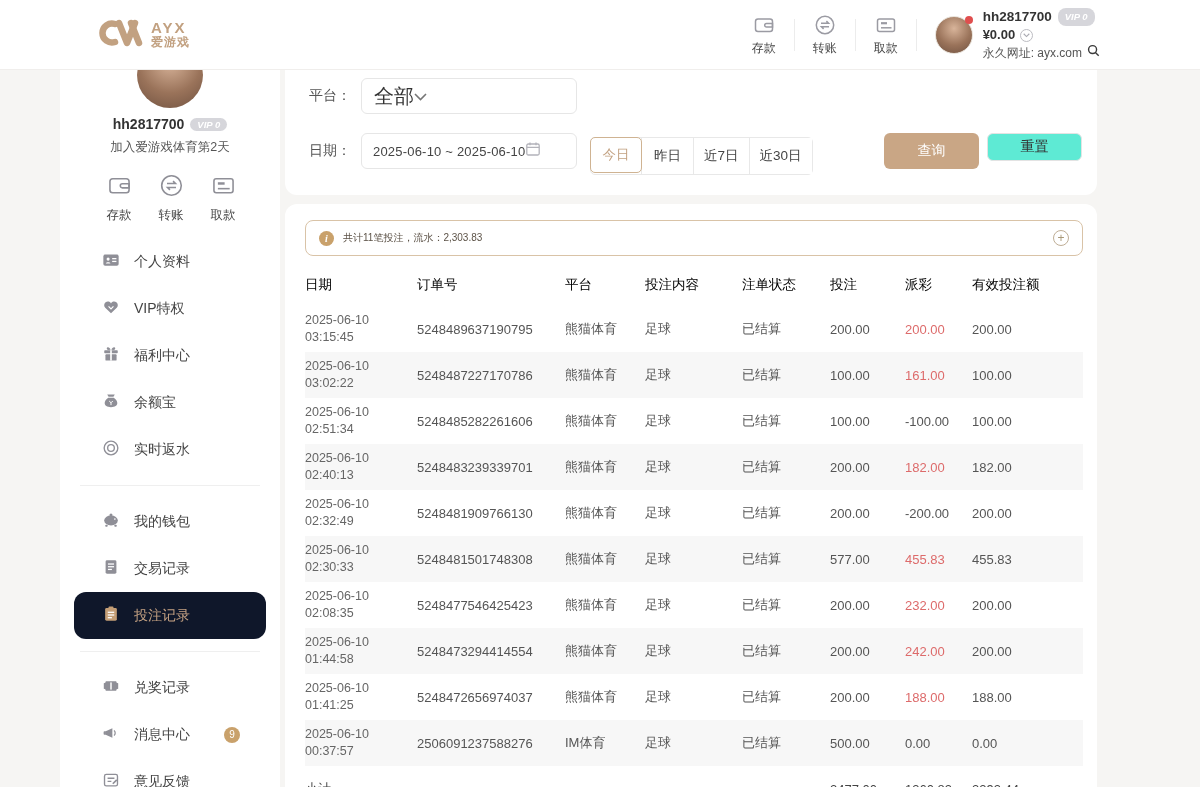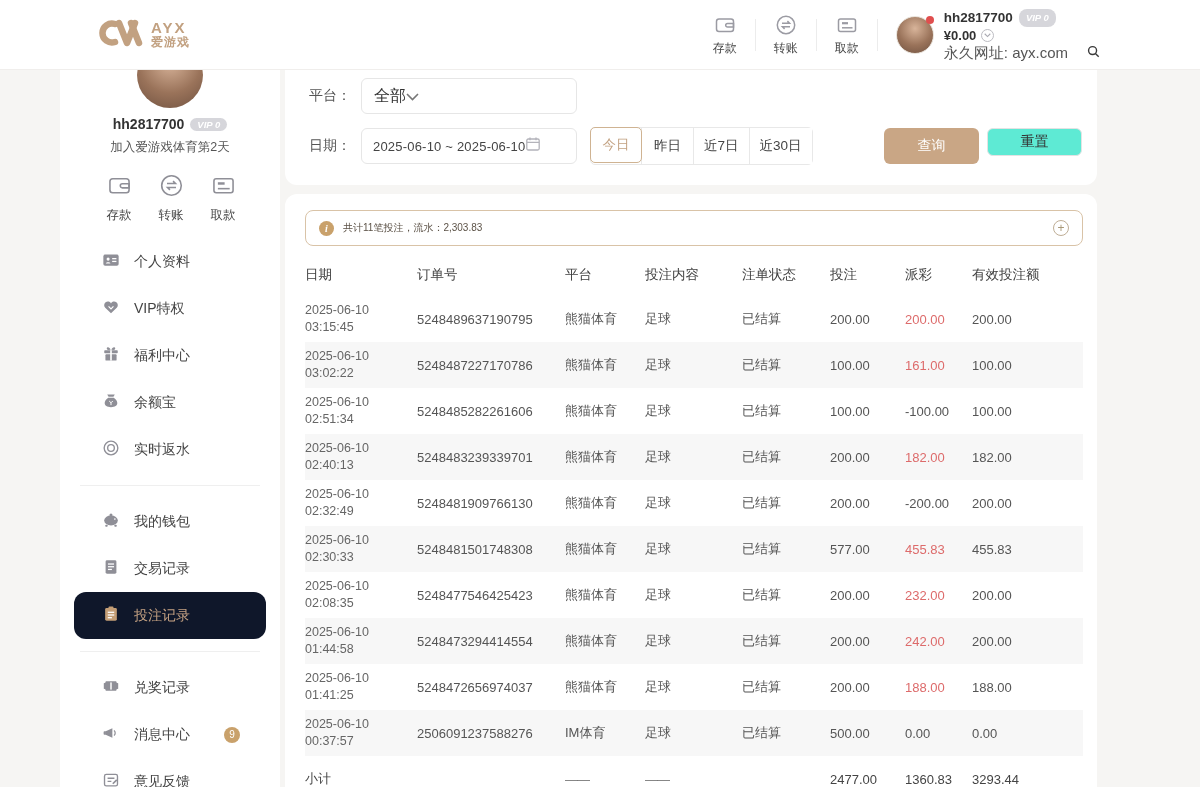--- a/index.html
+++ b/index.html
@@ -39,21 +39,21 @@
   .vip-badge {
     background:#d6d6db; color:#fff; font-size:9.5px; font-weight:bold; font-style:italic;
     border-radius:8px; padding:1px 7px; white-space:nowrap;
   }
   .hdr-balance-row { display:flex; align-items:center; gap:5px; }
   .hdr-balance { font-size:13px; font-weight:bold; color:#333; }
   .circle-icon {
     width:13px; height:13px; border:1px solid #bcbcc2; border-radius:50%;
     display:inline-flex; align-items:center; justify-content:center; cursor:pointer;
   }
-  .hdr-site-row { display:flex; align-items:center; gap:19px; font-size:15px; color:#555;justify-content:center; }
+  .hdr-site-row { display:flex; align-items:center; gap:5px; font-size:12px; color:#555;justify-content:center; }
   
   .sidebar {
     position:absolute; left:60px; top:70px; width:220px; height:717px;
     background:#fff; z-index:5;
   }
   .sb-avatar-wrap { position:relative; width:66px; margin:-28px auto 0; }
   .avatar-lg {
     width:66px; height:66px; border-radius:50%;
     background:radial-gradient(circle at 50% 30%, #d8b49a 0%, #9a735a 55%, #6f5140 100%);
   }
@@ -80,29 +80,29 @@
   
   .main { position:absolute; left:285px; top:70px; width:812px; z-index:5; }
   .filter-card { background:#fff; border-radius:0 0 12px 12px; padding:8px 15px 20px 24px; }
   .f-row { display:flex; align-items:center; }
   .f-row + .f-row { margin-top:13px; }
   .f-label { width:52px; font-size:14px; color:#555; flex:0 0 auto; }
   .select-box {
     width:216px; height:36px; border:1px solid #e6e6e6; border-radius:6px;
     display:flex; align-items:center; padding:0 12px; cursor:pointer; background:#fff;
   }
-  .select-value { font-size:16px; color:#333; }
+  .select-value { font-size:20px; color:#333; }
   .select-box svg { margin-left:auto; }
   .date-box {
     width:216px; height:36px; border:1px solid #e6e6e6; border-radius:6px;
     display:flex; align-items:center; padding:0 11px; cursor:pointer; background:#fff;
   }
   .date-value { font-size:13px; color:#444; letter-spacing:.2px; }
   .date-box svg { margin-left:auto; }
-  .qd-group { display:flex; margin-left:13px; border:1px solid #e8e8e8; border-radius:5px; overflow:visible; }
+  .qd-group { display:flex; margin-left:13px; border:1px solid #e8e8e8; border-radius:5px; overflow:visible;margin-top:10px; }
   .qd-btn {
     min-width:52px; height:36px; padding:0 10px; background:#fff; border:none;
     font-size:13.5px; color:#444; cursor:pointer; display:flex; align-items:center; justify-content:center;
     border-left:1px solid #e8e8e8; font-family:inherit;
   }
   .qd-btn:first-child { border-left:none; }
   .qd-btn.active {
     color:#c2a181; border:1px solid #cfb392; border-radius:5px; margin:-1px;
     position:relative; z-index:2; background:#fff;
   }
@@ -128,21 +128,21 @@
     width:15px; height:15px; border-radius:50%; background:#c9a16b; color:#fff;
     font-size:10px; font-weight:bold; display:flex; align-items:center; justify-content:center;
     font-family:"Liberation Serif",serif; font-style:italic;
   }
   .summary-text { font-size:10px; color:#5c5247; }
   .plus-icon {
     margin-left:auto; width:16px; height:16px; border:1px solid #bfae96; border-radius:50%;
     color:#a99877; font-size:12px; line-height:14px; text-align:center; cursor:pointer;
   }
   .grid-row { display:grid; grid-template-columns:112px 148px 80px 97px 88px 75px 67px 1fr; align-items:center; }
-  .thead { height:42px; margin-top:8px; font-size:13.5px; color:#404040; }
+  .thead { height:42px; margin-top:8px; font-size:13.5px; color:#000000; }
   .tbody .trow { height:46px; font-size:13px; color:#555; }
   .tbody .trow:nth-child(even) { background:#f7f7f7; }
   .date-cell { display:flex; flex-direction:column; line-height:17px; font-size:12.5px; color:#666; }
   .cell.red { color:#dd6b6b; }
   .tsub { height:46px; font-size:13px; color:#444; }
   .tsub .c1 { text-align:left; }
   .tsub .dash { color:#777; letter-spacing:-1px; }
 </style>
 </head>
 <body>

